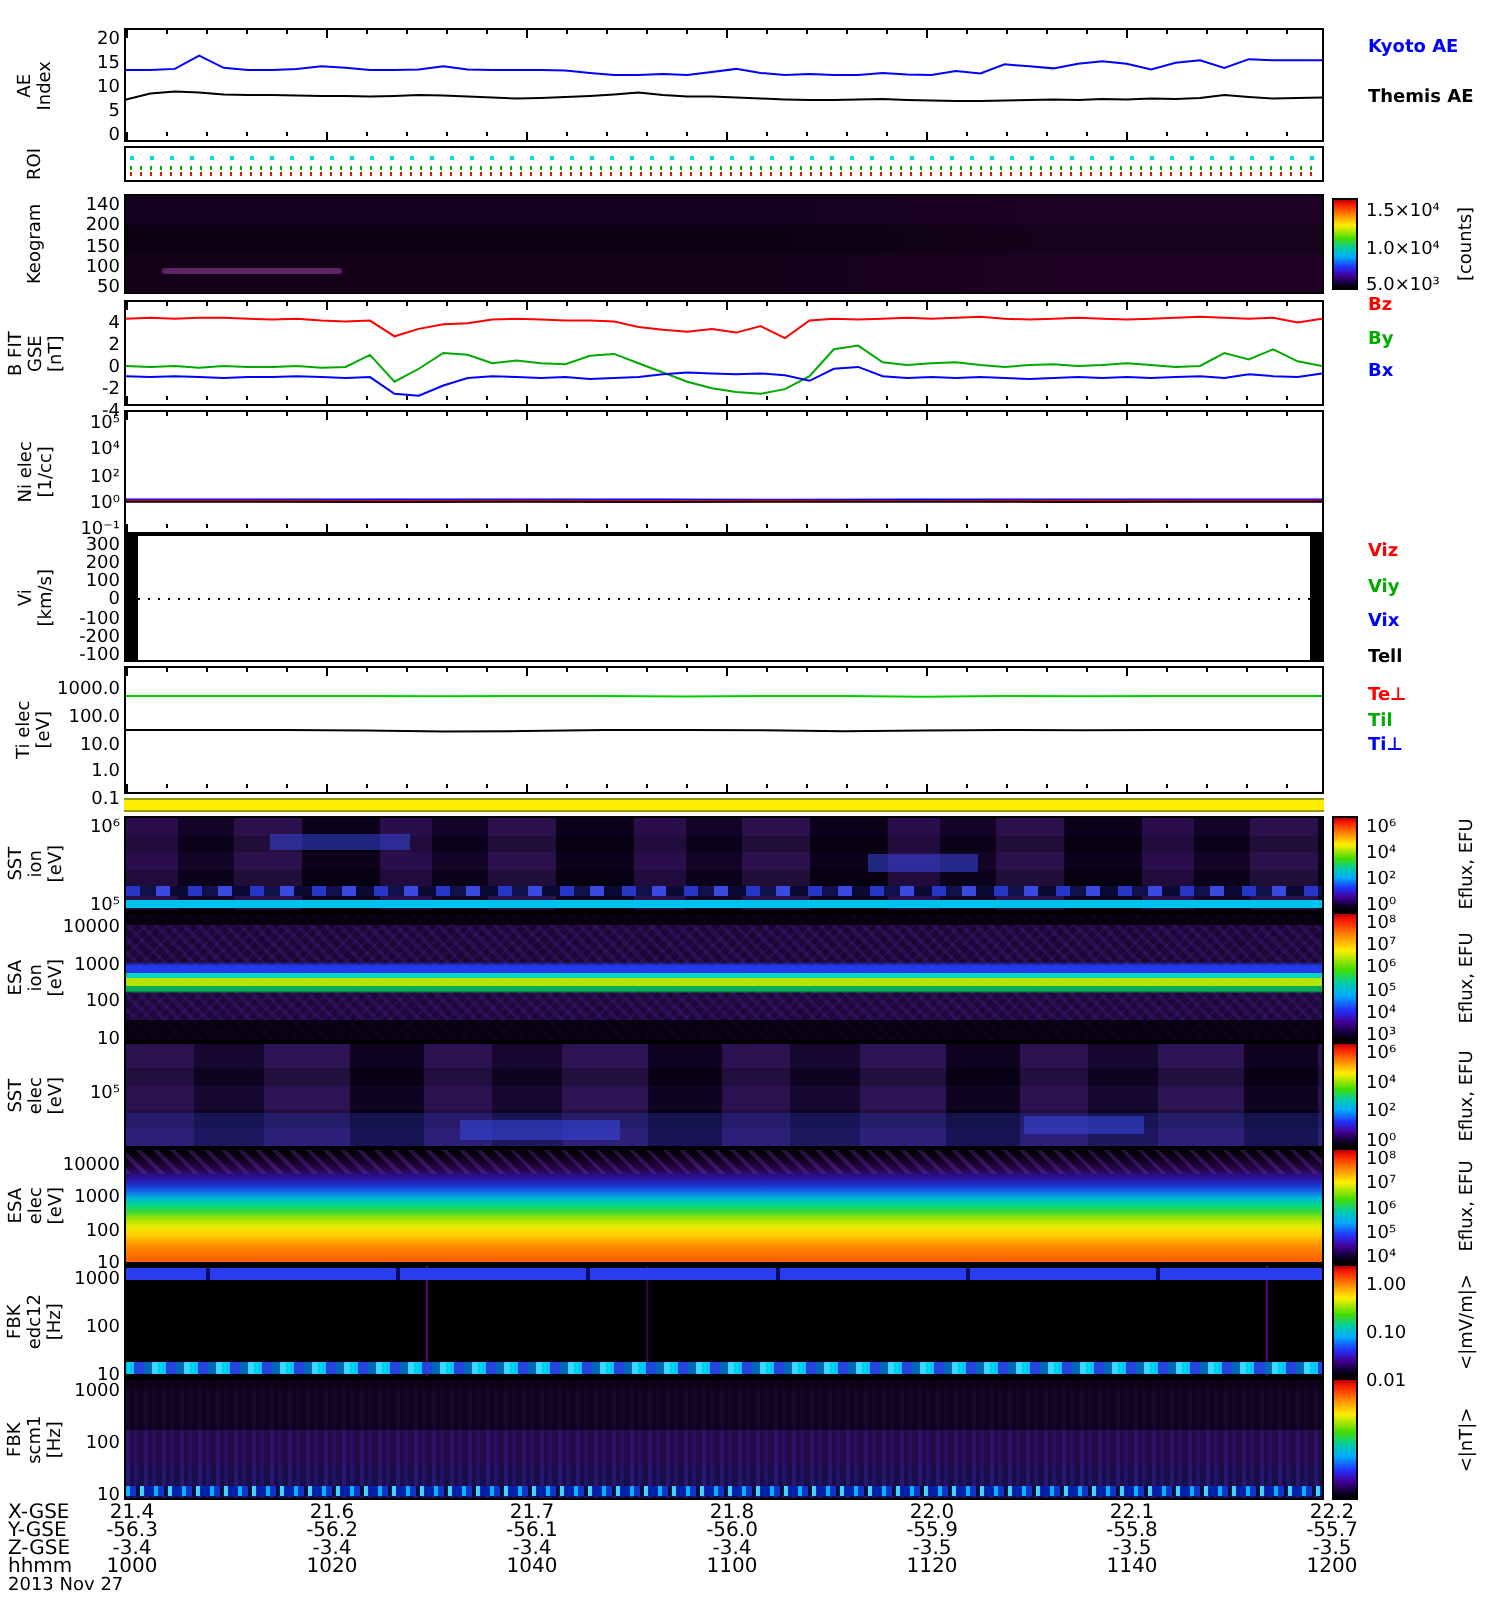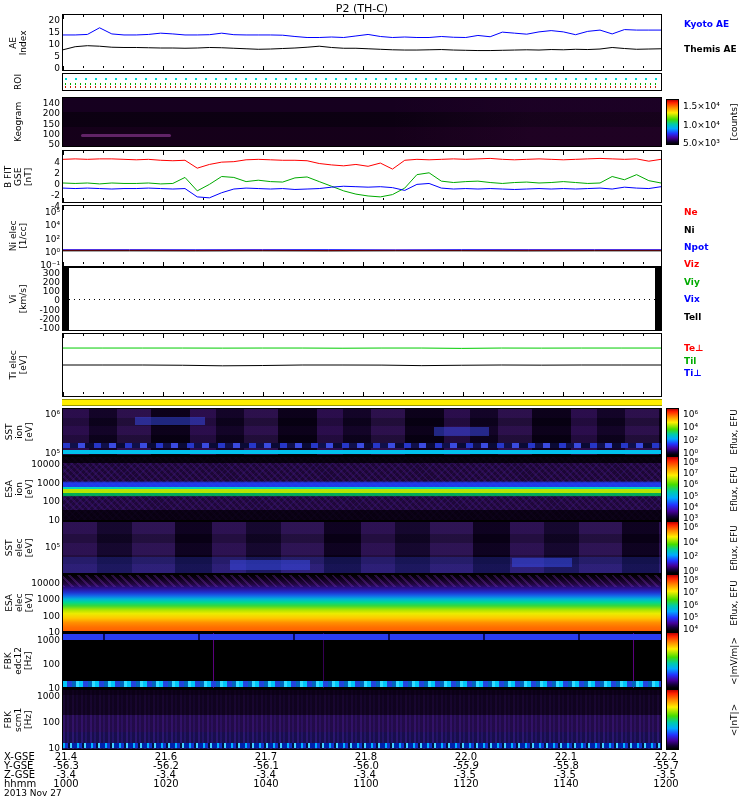--- a/index.html
+++ b/index.html
@@ -52,21 +52,21 @@
   .yt-sstel{top:521px;height:53px;padding:22px 0 22px}
   .yt-esael{top:574px;height:58px;padding:5px 0 5px}
   .yt-fbke{top:632px;height:57px;padding:4px 0 13px}
   .yt-fbks{top:689px;height:61px;padding:3px 0 14px}
   
   .rlabels{position:absolute;left:684px;width:64px;display:flex;flex-direction:column;
            justify-content:space-between;font-size:9px;line-height:1;font-weight:bold;}
   .rl-ae{top:20px;height:34px}
   .rl-bfit{top:149px;height:42px}
   .rl-ni{top:208px;height:44px}
-  .rl-vi{top:260px;height:62px}
+  .rl-vi{top:272px;height:62px}
   .rl-ti{top:344px;height:34px}
   
   .cbar{position:absolute;left:666px;width:13px;box-sizing:border-box;border:1px solid #000;
         background:linear-gradient(to bottom,#bb0000 0%,#ff2200 6%,#ff8800 17%,#ffee00 29%,
           #44dd00 44%,#00ccaa 55%,#00aaff 65%,#2233ff 76%,#440099 86%,#15003a 94%,#000 100%);}
   .cb-keo{top:99px;height:46px}
   .cb-sstion{top:408px;height:48px}
   .cb-esaion{top:456px;height:65px}
   .cb-sstel{top:521px;height:53px}
   .cb-esael{top:574px;height:58px}
@@ -142,21 +142,20 @@
   .brow .blabel{position:absolute;left:4px;}
   .bvals{position:absolute;left:66px;width:600px;height:9px;}
   .bvals span{position:absolute;transform:translateX(-50%);white-space:nowrap;}
   .br-x{top:752px}.br-y{top:761px}.br-z{top:770px}.br-h{top:779px}
   .bdate{position:absolute;left:4px;top:788px;font-size:9px;}
 </style>
 </head>
 <body>
 
 <div class="page">
-  <div class="title">P2 (TH-C)</div>
 
   <div class="ylab yl-ae">
       <span>AE Index</span>
     </div>
   <div class="yticks yt-ae">
       <span>20</span>
       <span>15</span>
       <span>10</span>
       <span>5</span>
       <span>0</span>
@@ -220,20 +219,25 @@
     </div>
   <div class="panel p-bfit">
     <div class="xt xt-t"></div>
     <div class="xt xt-b"></div>
     <svg class="chart" viewBox="0 0 600 100" preserveAspectRatio="none">
         <polyline points="0.0,16.36 12.2,15.45 24.5,16.36 36.7,15.45 49.0,15.45 61.2,16.36 73.5,17.27 85.7,16.36 98.0,18.18 110.2,19.09 122.4,18.18 134.7,33.64 146.9,26.36 159.2,21.82 171.4,20.91 183.7,17.27 195.9,16.36 208.2,17.27 220.4,18.18 232.7,18.18 244.9,19.09 257.1,24.55 269.4,27.27 281.6,29.09 293.9,26.36 306.1,30.00 318.4,23.64 330.6,35.45 342.9,18.18 355.1,16.36 367.3,17.27 379.6,16.36 391.8,15.45 404.1,16.36 416.3,15.45 428.6,14.55 440.8,16.36 453.1,17.27 465.3,16.36 477.6,15.45 489.8,16.36 502.0,17.27 514.3,16.36 526.5,15.45 538.8,14.55 551.0,15.45 563.3,16.36 575.5,15.45 587.8,20.00 600.0,16.36" fill="none" stroke="#ff0000" stroke-width="1" vector-effect="non-scaling-stroke"></polyline>
         <polyline points="0.0,62.73 12.2,63.64 24.5,62.73 36.7,64.55 49.0,62.73 61.2,63.64 73.5,63.64 85.7,62.73 98.0,64.55 110.2,63.64 122.4,51.82 134.7,78.18 146.9,65.45 159.2,50.00 171.4,51.82 183.7,60.00 195.9,57.27 208.2,60.00 220.4,60.91 232.7,52.73 244.9,50.91 257.1,60.00 269.4,69.09 281.6,78.18 293.9,84.55 306.1,88.18 318.4,90.00 330.6,85.45 342.9,72.73 355.1,46.36 367.3,42.73 379.6,59.09 391.8,61.82 404.1,60.00 416.3,59.09 428.6,61.82 440.8,63.64 453.1,61.82 465.3,60.91 477.6,62.73 489.8,61.82 502.0,60.00 514.3,61.82 526.5,63.64 538.8,62.73 551.0,50.00 563.3,56.36 575.5,46.36 587.8,58.18 600.0,62.73" fill="none" stroke="#00aa00" stroke-width="1" vector-effect="non-scaling-stroke"></polyline>
         <polyline points="0.0,72.73 12.2,73.64 24.5,72.73 36.7,73.64 49.0,74.55 61.2,73.64 73.5,73.64 85.7,72.73 98.0,73.64 110.2,74.55 122.4,73.64 134.7,90.00 146.9,91.82 159.2,81.82 171.4,74.55 183.7,72.73 195.9,73.64 208.2,74.55 220.4,73.64 232.7,75.45 244.9,74.55 257.1,73.64 269.4,70.91 281.6,69.09 293.9,70.00 306.1,70.91 318.4,70.00 330.6,71.82 342.9,77.27 355.1,65.45 367.3,63.64 379.6,72.73 391.8,74.55 404.1,73.64 416.3,74.55 428.6,73.64 440.8,74.55 453.1,75.45 465.3,74.55 477.6,73.64 489.8,74.55 502.0,73.64 514.3,74.55 526.5,73.64 538.8,72.73 551.0,74.55 563.3,70.91 575.5,72.73 587.8,73.64 600.0,70.00" fill="none" stroke="#0000ff" stroke-width="1" vector-effect="non-scaling-stroke"></polyline>
       </svg>
   </div>
+  <div class="rlabels rl-bfit">
+      <span style="color: rgb(255, 0, 0);">Bz</span>
+      <span style="color: rgb(0, 170, 0);">By</span>
+      <span style="color: rgb(0, 0, 255);">Bx</span>
+    </div>
 
   <div class="ylab yl-ni">
       <span>Ni elec
 [1/cc]</span>
     </div>
   <div class="yticks yt-ni">
       <span>10⁵</span>
       <span>10⁴</span>
       <span>10²</span>
       <span>10⁰</span>
@@ -241,25 +245,20 @@
     </div>
   <div class="panel p-ni">
     <div class="xt xt-t"></div>
     <div class="xt xt-b"></div>
     <svg class="chart" viewBox="0 0 600 100" preserveAspectRatio="none">
         <polyline points="0.0,72.88 66.7,72.88 133.3,73.01 200.0,72.88 266.7,72.88 333.3,73.14 400.0,72.88 466.7,72.88 533.3,72.88 600.0,72.88" fill="none" stroke="#0000ff" stroke-width="1" vector-effect="non-scaling-stroke"></polyline>
         <polyline points="0.0,73.96 66.7,73.96 133.3,74.11 200.0,73.96 266.7,74.27 333.3,73.96 400.0,74.11 466.7,73.96 533.3,73.96 600.0,73.96" fill="none" stroke="#ff0000" stroke-width="1" vector-effect="non-scaling-stroke"></polyline>
         <polyline points="0.0,74.75 66.7,74.75 133.3,74.92 200.0,74.75 266.7,74.92 333.3,74.75 400.0,74.75 466.7,74.92 533.3,74.75 600.0,74.75" fill="none" stroke="#000000" stroke-width="1" vector-effect="non-scaling-stroke"></polyline>
       </svg>
   </div>
-  <div class="rlabels rl-ni">
-      <span style="color: rgb(255, 0, 0);">Ne</span>
-      <span style="color: rgb(0, 0, 0);">Ni</span>
-      <span style="color: rgb(0, 0, 255);">Npot</span>
-    </div>
 
   <div class="ylab yl-vi">
       <span>Vi
 [km/s]</span>
     </div>
   <div class="yticks yt-vi">
       <span>300</span>
       <span>200</span>
       <span>100</span>
       <span>0</span>
@@ -275,20 +274,27 @@
   <div class="rlabels rl-vi">
       <span style="color: rgb(255, 0, 0);">Viz</span>
       <span style="color: rgb(0, 170, 0);">Viy</span>
       <span style="color: rgb(0, 0, 255);">Vix</span>
       <span style="color: rgb(0, 0, 0);">Tell</span>
     </div>
 
   <div class="ylab yl-ti">
       <span>Ti elec
 [eV]</span>
+    </div>
+  <div class="yticks yt-ti">
+      <span>1000.0</span>
+      <span>100.0</span>
+      <span>10.0</span>
+      <span>1.0</span>
+      <span>0.1</span>
     </div>
   <div class="panel p-ti">
     <div class="xt xt-t"></div>
     <div class="xt xt-b"></div>
     <svg class="chart" viewBox="0 0 600 100" preserveAspectRatio="none">
         <polyline points="0.0,22.64 40.0,22.64 80.0,22.64 120.0,22.64 160.0,22.77 200.0,22.64 240.0,22.64 280.0,22.91 320.0,22.64 360.0,22.64 400.0,23.19 440.0,22.64 480.0,22.77 520.0,22.64 560.0,22.64 600.0,22.64" fill="none" stroke="#00cc00" stroke-width="1" vector-effect="non-scaling-stroke"></polyline>
         <polyline points="0.0,50.00 40.0,50.00 80.0,50.00 120.0,50.41 160.0,51.31 200.0,50.85 240.0,50.00 280.0,50.00 320.0,50.16 360.0,51.03 400.0,50.41 440.0,50.00 480.0,50.25 520.0,50.00 560.0,50.00 600.0,50.00" fill="none" stroke="#000000" stroke-width="1" vector-effect="non-scaling-stroke"></polyline>
       </svg>
   </div>
   <div class="rlabels rl-ti">
@@ -408,20 +414,25 @@
       <span>1000</span>
       <span>100</span>
       <span>10</span>
     </div>
   <div class="panel p-fbke">
     <div class="fbke-lines"></div>
     <div class="fbke-top"></div>
     <div class="fbke-bot"></div>
   </div>
   <div class="cbar cb-fbke"></div>
+  <div class="cbticks cbt-fbke">
+      <span>1.00</span>
+      <span>0.10</span>
+      <span>0.01</span>
+    </div>
   <div class="cbunit cu-fbke">
       <span>&lt;|mV/m|&gt;</span>
     </div>
 
   <div class="ylab yl-fbks">
       <span>FBK
 scm1
 [Hz]</span>
     </div>
   <div class="yticks yt-fbks">
@@ -449,21 +460,21 @@
         <span style="left: 100%; text-align: right;">22.2</span>
       </div>
   </div>
   <div class="brow br-y">
     <span class="blabel">Y-GSE</span>
     <div class="bvals">
         <span style="left: 0%;">-56.3</span>
         <span style="left: 16.6667%;">-56.2</span>
         <span style="left: 33.3333%;">-56.1</span>
         <span style="left: 50%;">-56.0</span>
-        <span style="left: 66.6667%; font-style: italic;">-55.9</span>
+        <span style="left: 66.6667%;">-55.9</span>
         <span style="left: 83.3333%;">-55.8</span>
         <span style="left: 100%;">-55.7</span>
       </div>
   </div>
   <div class="brow br-z">
     <span class="blabel">Z-GSE</span>
     <div class="bvals">
         <span style="left: 0%;">-3.4</span>
         <span style="left: 16.6667%;">-3.4</span>
         <span style="left: 33.3333%;">-3.4</span>

